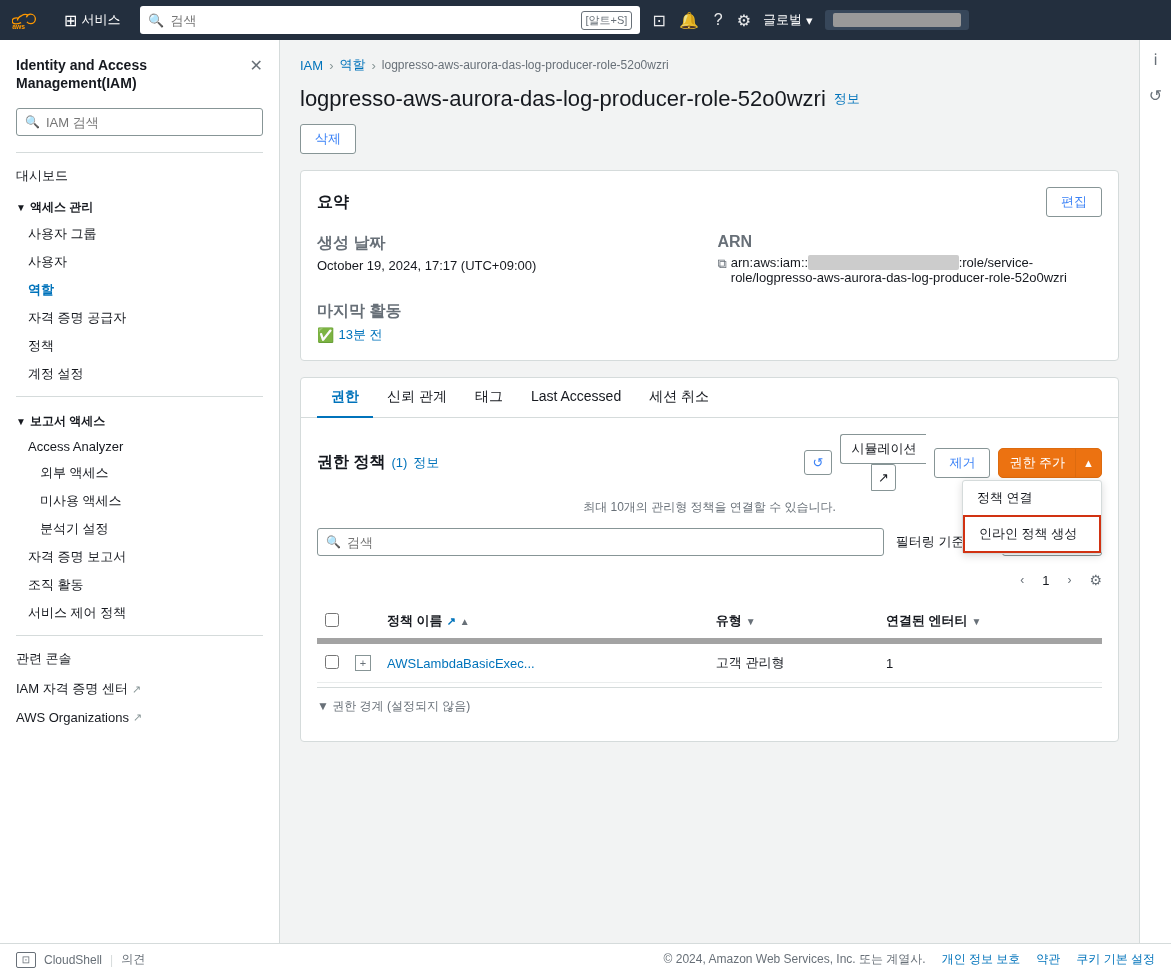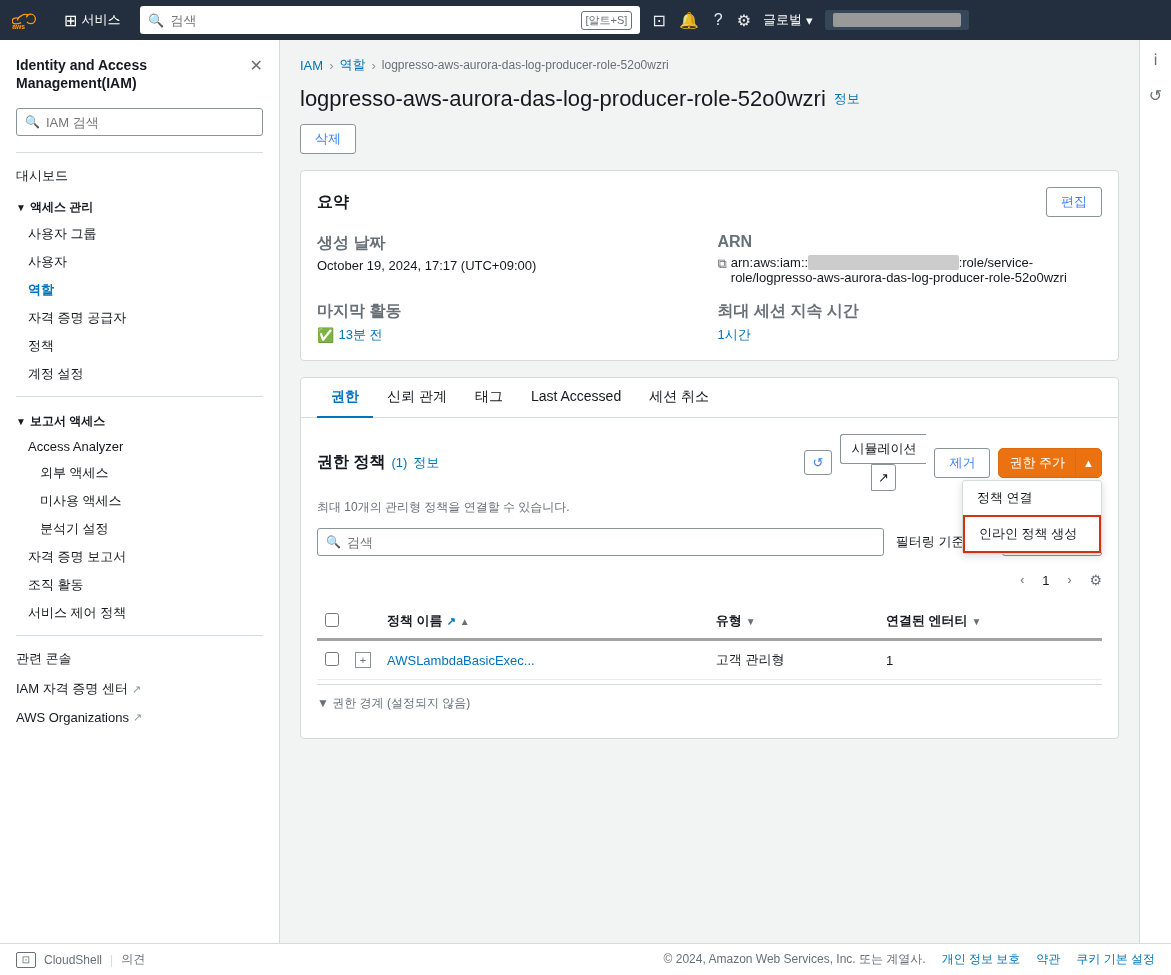--- a/index.html
+++ b/index.html
@@ -349,20 +349,21 @@
     }
     .policy-info {
       color: #0073bb;
       font-size: 13px;
       cursor: pointer;
     }
     .policy-subtitle {
       font-size: 12px;
       color: #687078;
       margin-bottom: 12px;
+      text-align: center;
     }
     .policy-actions {
       display: flex;
       gap: 8px;
       align-items: center;
       position: relative;
     }
 
     
     .dropdown-menu {
@@ -468,21 +469,21 @@
     .policy-table {
       width: 100%;
       border-collapse: collapse;
     }
     .policy-table th {
       text-align: left;
       padding: 8px;
       font-size: 13px;
       font-weight: 700;
       color: #16191f;
-      border-bottom: 3px solid #a3a3a3;
+      border-bottom: 6px solid #a3a3a3;
       background: #fff;
     }
     .policy-table td {
       padding: 10px 8px;
       font-size: 13px;
       border-bottom: 1px solid #eaeded;
     }
     .policy-table .checkbox-col { width: 30px; }
     .policy-table .icon-col { width: 20px; }
     .th-sort {
@@ -729,24 +730,20 @@
         </div>
 
         <div>
           <div class="summary-item-label">마지막 활동</div>
           <div class="summary-item-value active-status">
             <span class="status-icon">✅</span>
             <a class="table-link">13분 전</a>
           </div>
         </div>
 
-        <div>
-          <div class="summary-item-label">최대 세션 지속 시간</div>
-          <div class="summary-item-value link" style="cursor:pointer;">1시간</div>
-        </div>
       </div>
     </div>
 
     <div class="tabs-container">
       <div class="tabs-header">
         <div class="tab-item active">권한</div>
         <div class="tab-item">신뢰 관계</div>
         <div class="tab-item">태그</div>
         <div class="tab-item">Last Accessed</div>
         <div class="tab-item">세션 취소</div>

